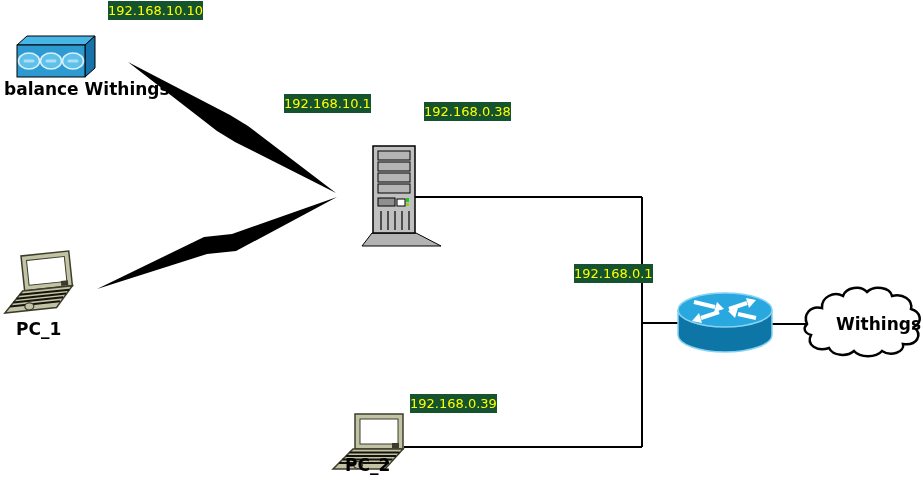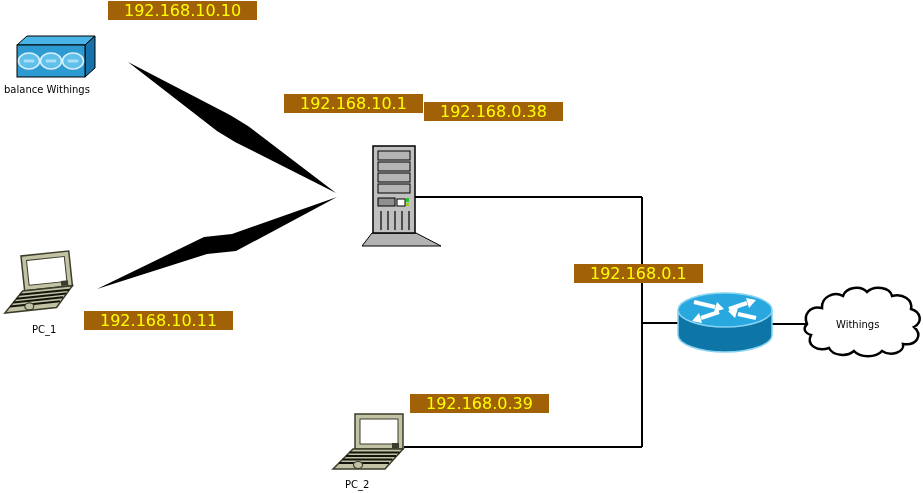--- a/index.html
+++ b/index.html
@@ -6,33 +6,34 @@
   #canvas{
     position:relative;
     width:923px;height:493px;
     background:#ffffff;
     font-family:"DejaVu Sans", sans-serif;
     overflow:hidden;
   }
   #diagram-svg{position:absolute;left:0;top:0;}
   .ip-label{
     position:absolute;
-    background:#a16207;
+    background:#14532d;
     color:#ffff00;
-    font-size:16px;
+    font-size:13px;
     line-height:15px;
-    padding:2px 16px;
+    padding:2px 0;
     white-space:nowrap;
   }
   .dev-label{
     position:absolute;
     color:#000000;
-    font-size:10px;
+    font-size:17px;
     line-height:15px;
     white-space:nowrap;
+    font-weight:bold;
   }
 </style>
 </head>
 <body>
 
 <div id="canvas">
 
   <svg id="diagram-svg" width="923" height="493" viewBox="0 0 923 493">
 
     <g stroke="#000000" stroke-width="2" fill="none">
@@ -138,22 +139,21 @@
            C876,358 860,358 854,351
            C847,357 833,356 829,348
            C817,352 806,345 811,335
            C804,333 803,328 807,324 Z" fill="#ffffff" stroke="#000000" stroke-width="2.5"></path>
     </g>
   </svg>
 
   <div class="ip-label" style="left:108px;top:1px">192.168.10.10</div>
   <div class="ip-label" style="left:284px;top:94px">192.168.10.1</div>
   <div class="ip-label" style="left:424px;top:102px">192.168.0.38</div>
-  <div class="ip-label" style="left:84px;top:311px">192.168.10.11</div>
   <div class="ip-label" style="left:574px;top:264px">192.168.0.1</div>
   <div class="ip-label" style="left:410px;top:394px">192.168.0.39</div>
 
   <div class="dev-label" style="left:4px;top:82px">balance Withings</div>
-  <div class="dev-label" style="left:32px;top:322px">PC_1</div>
-  <div class="dev-label" style="left:345px;top:477px">PC_2</div>
+  <div class="dev-label" style="left:16px;top:322px">PC_1</div>
+  <div class="dev-label" style="left:345px;top:458px">PC_2</div>
   <div class="dev-label" style="left:836px;top:317px">Withings</div>
 
 </div>
 
 </body></html>

